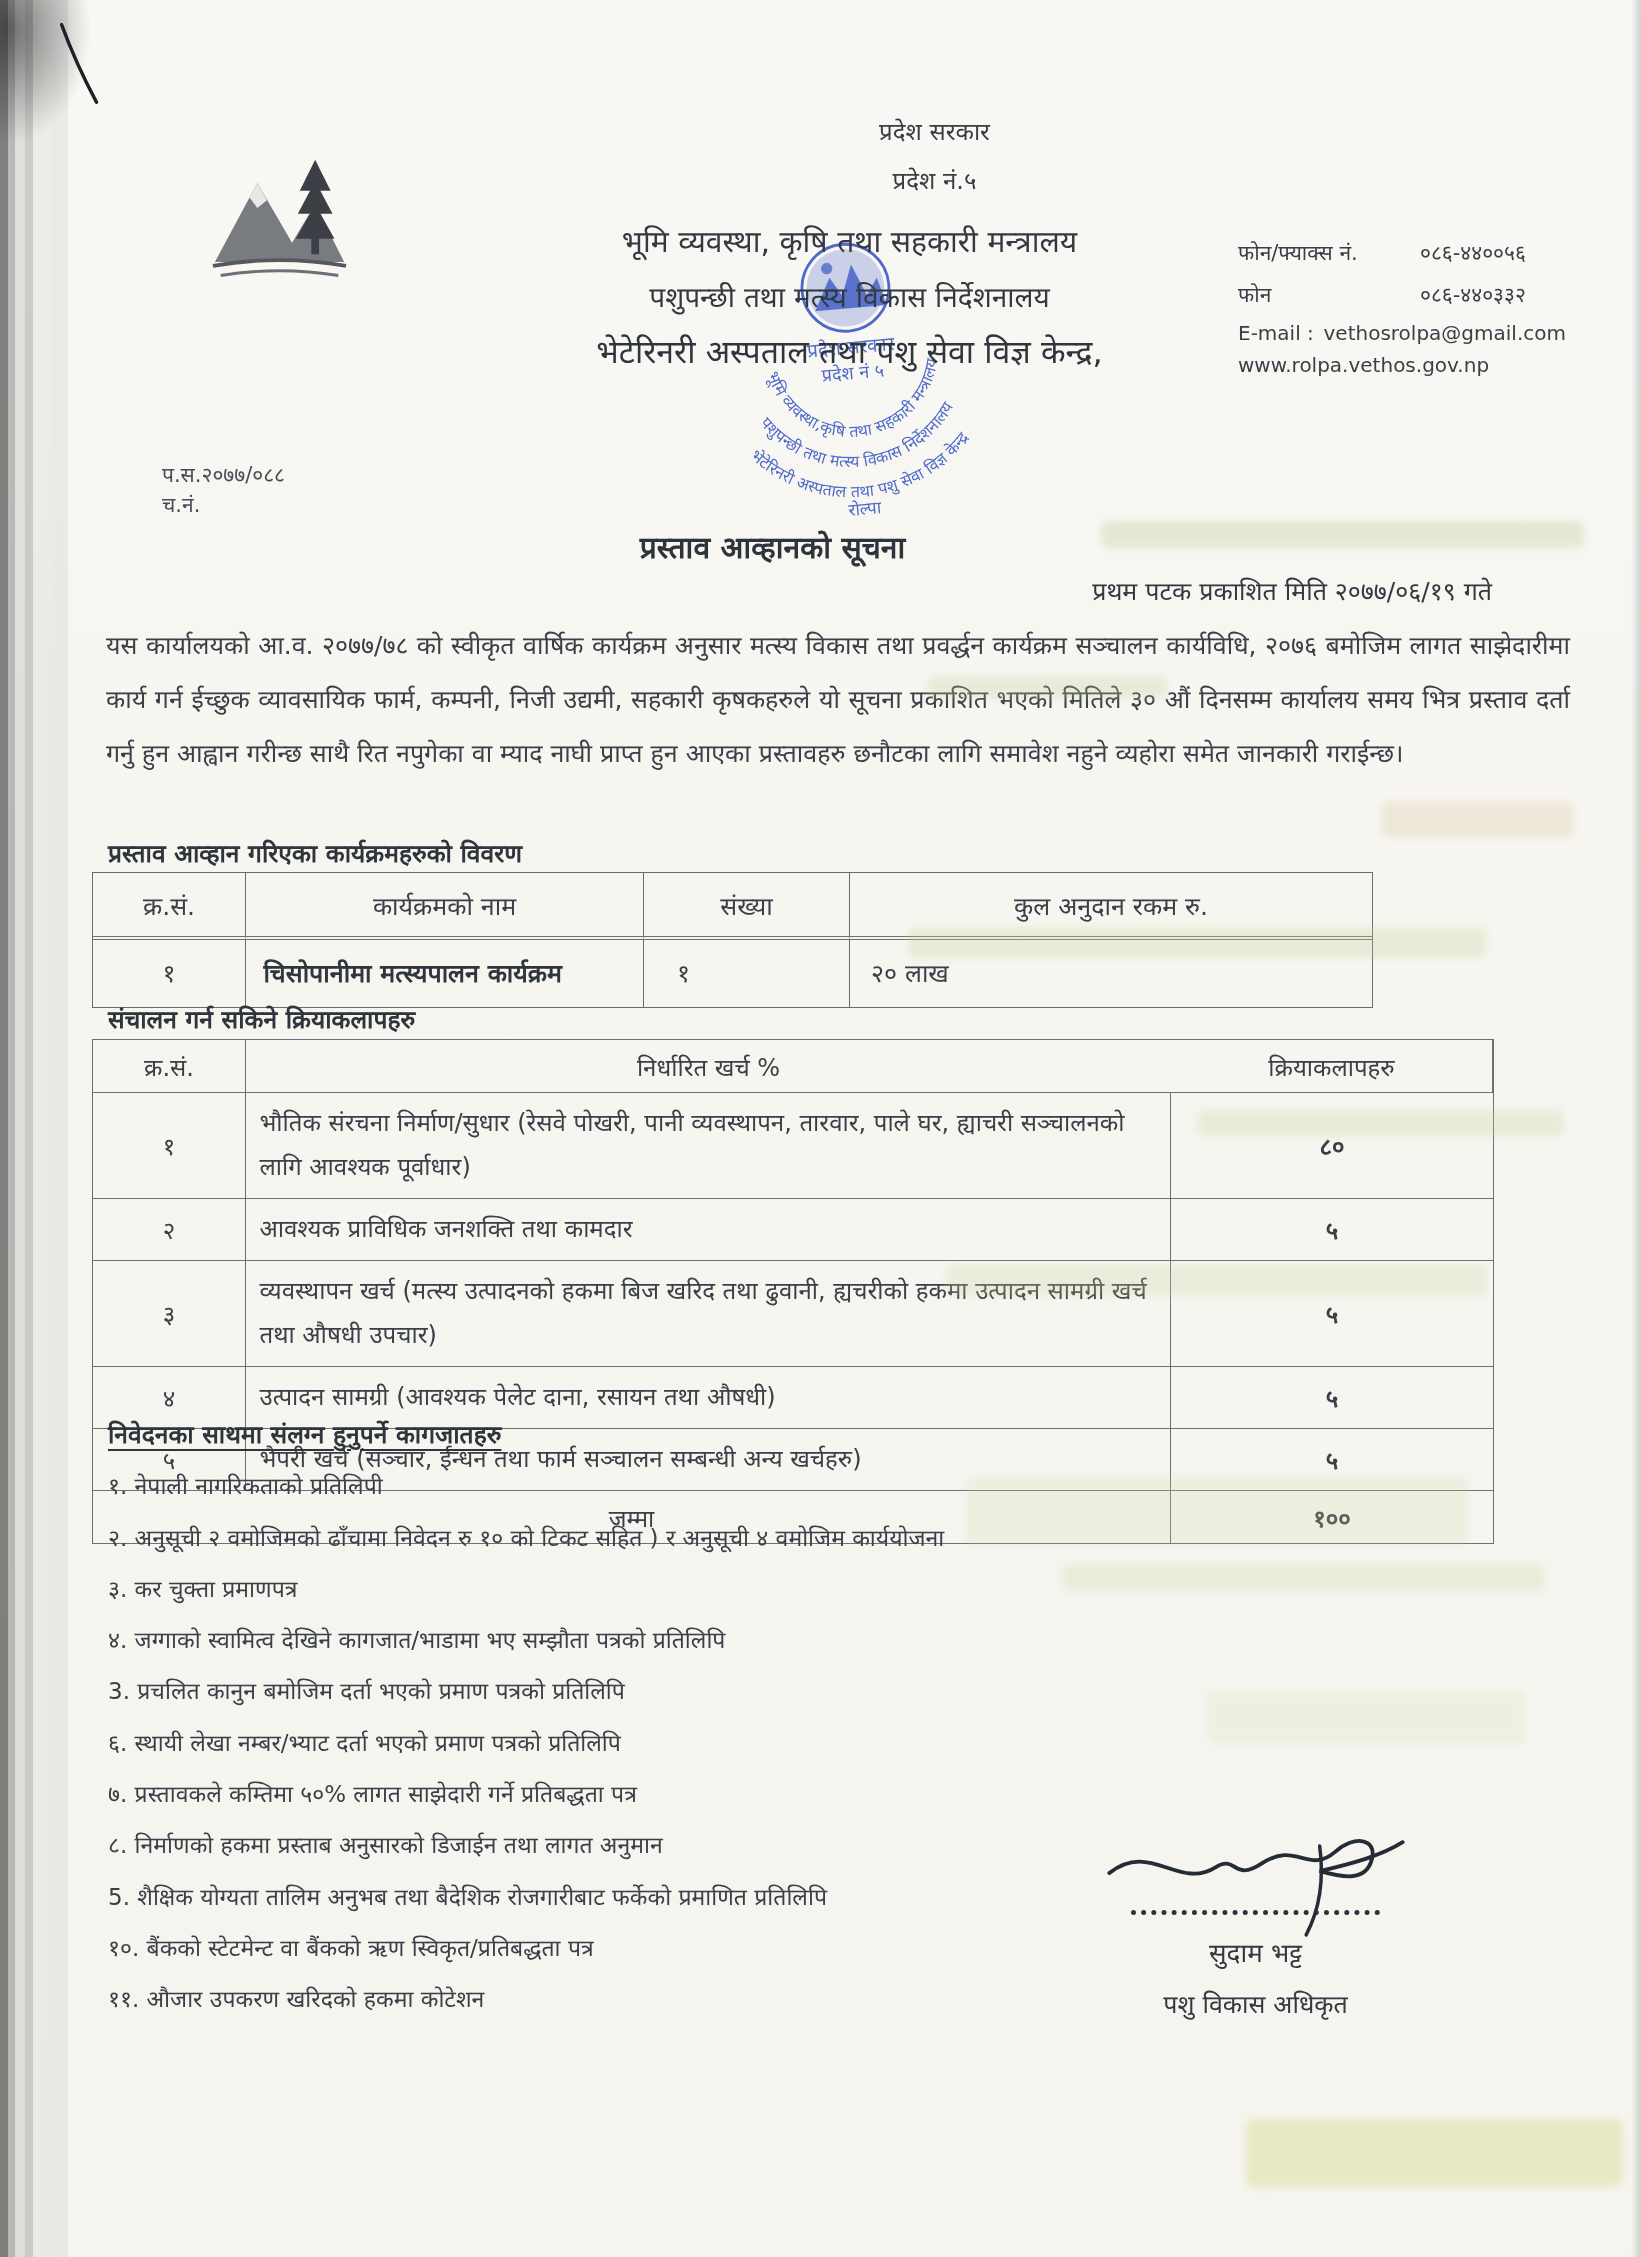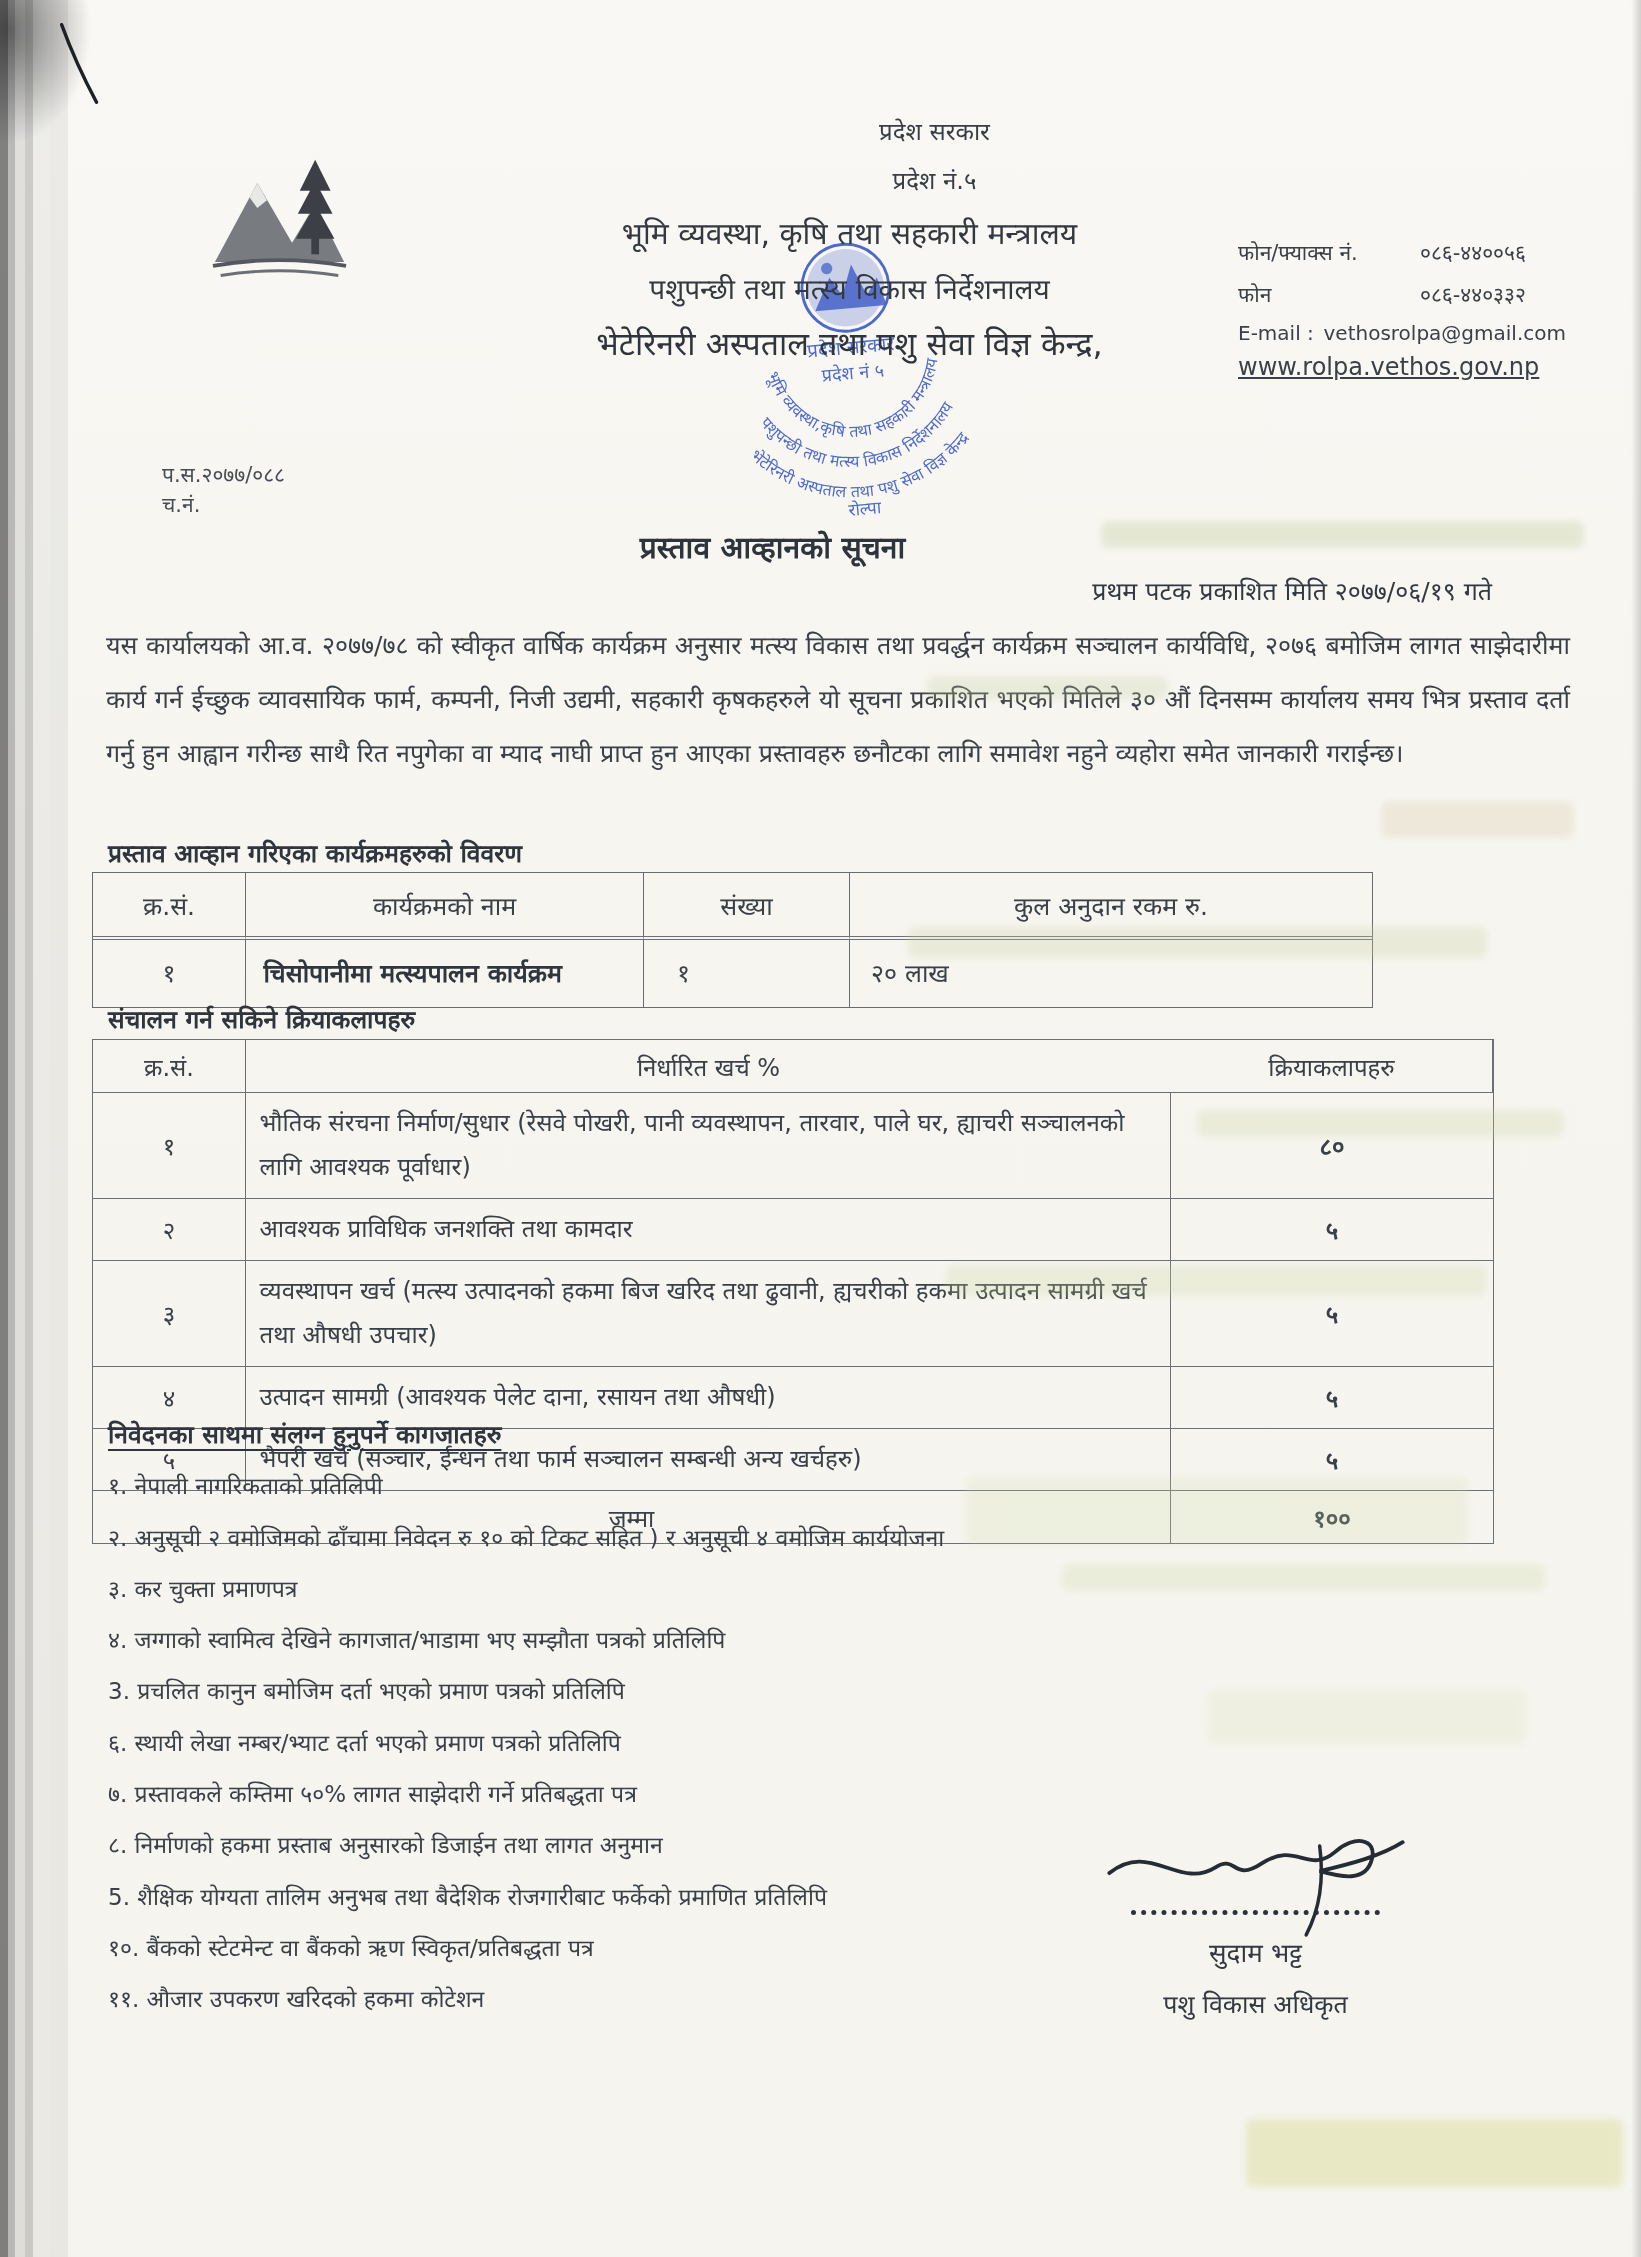--- a/index.html
+++ b/index.html
@@ -24,30 +24,30 @@
   .scan-edge-top{
     left:0;top:0;width:92px;height:145px;
     background:radial-gradient(ellipse at 10% 20%,rgba(20,20,22,.55),rgba(0,0,0,0) 70%);
   }
   .right-edge{right:0;top:0;width:9.7px;height:100%;
     background:linear-gradient(90deg,rgba(0,0,0,0),rgba(110,110,112,.28));}
   
   #hdr{left:415px;top:114px;width:869px;text-align:center;z-index:3;color:#383e45;}
   .h-gov{font-size:24px;transform:translateX(85px);}
   .h-prov{font-size:24px;margin-top:16.4px;transform:translateX(85px);}
-  .h-min{font-size:30px;margin-top:16px;color:#333940;}
+  .h-min{font-size:30px;margin-top:24px;color:#333940;}
   .h-dir{font-size:28px;margin-top:15.4px;color:#333940;}
   .h-off{font-size:32px;margin-top:14.5px;color:#2f353c;}
   
   #contact{left:1238px;top:238px;width:396px;z-index:3;font-size:21px;color:#3a4047;}
   .c-row{display:flex;margin-bottom:13.5px;}
   .c-label{width:182px;flex:none;}
   .c-email{margin-bottom:7.7px;font-size:20px;}
   .c-email span{margin-right:9.7px;}
-  .c-web{font-size:24px;text-decoration:underline;}
+  .c-web{font-size:20px;}
   
   #stamp{left:674px;top:238px;width:359px;height:284px;z-index:2;transform:rotate(-5deg);opacity:.92;}
   
   .ref{font-size:21px;color:#474d55;}
   
   #title{left:92px;top:526px;width:1361px;text-align:center;font-size:30px;font-weight:600;color:#2e343b;z-index:3;}
   #published{left:92px;top:573px;width:1400px;text-align:right;font-size:25px;color:#333940;}
   #body-par{left:106px;top:619px;width:1464px;font-size:25px;line-height:2.16;text-align:justify;color:#3a4047;}
   
   .sec-h{font-size:24.6px;font-weight:600;color:#2f353c;}

